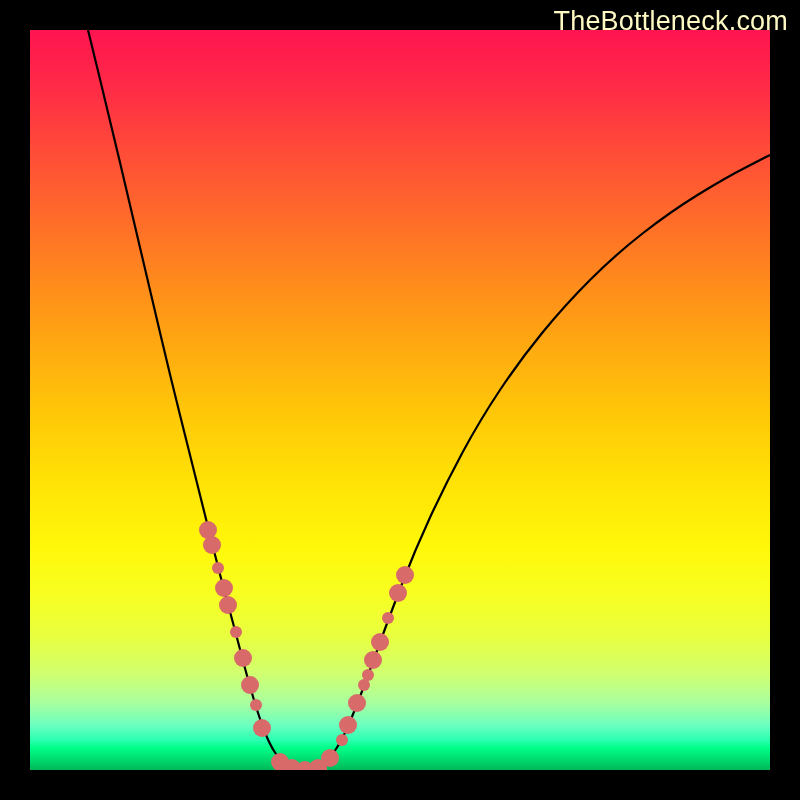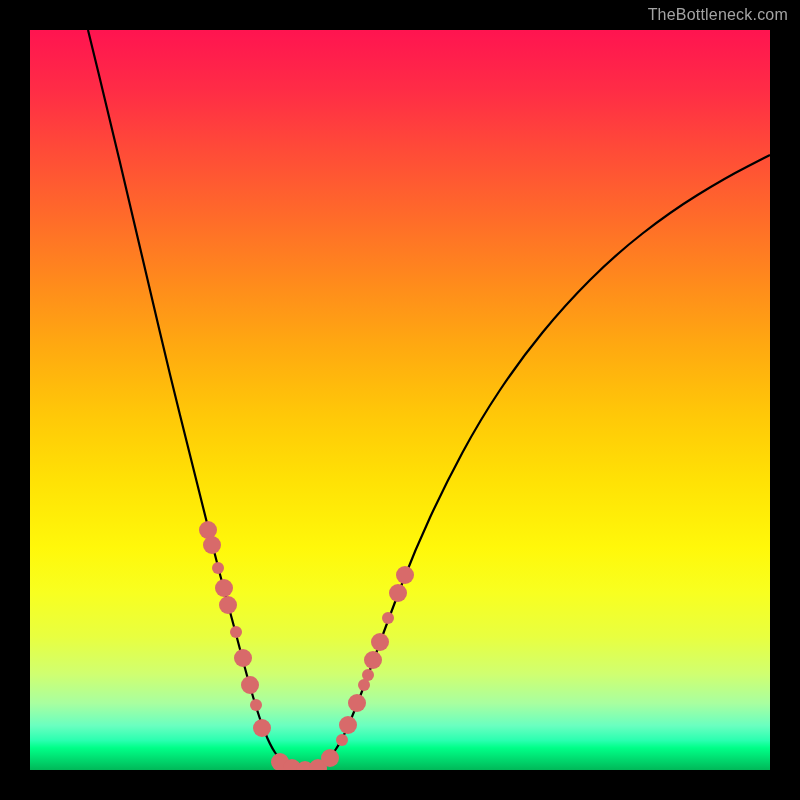--- a/index.html
+++ b/index.html
@@ -36,23 +36,23 @@
       #00e878 98%,
       #00d068 99%,
       #00b858 100%
     );
   }
   .watermark {
     position: absolute;
     top: 6px;
     right: 12px;
     font-family: Arial, Helvetica, sans-serif;
-    font-size: 16px;
+    font-size: 27px;
     font-weight: 500;
-    color: #a3a3a3;
+    color: #fef9c3;
     letter-spacing: 0.2px;
   }
   svg.curve {
     position: absolute;
     left: 0;
     top: 0;
     width: 740px;
     height: 740px;
   }
 </style>

